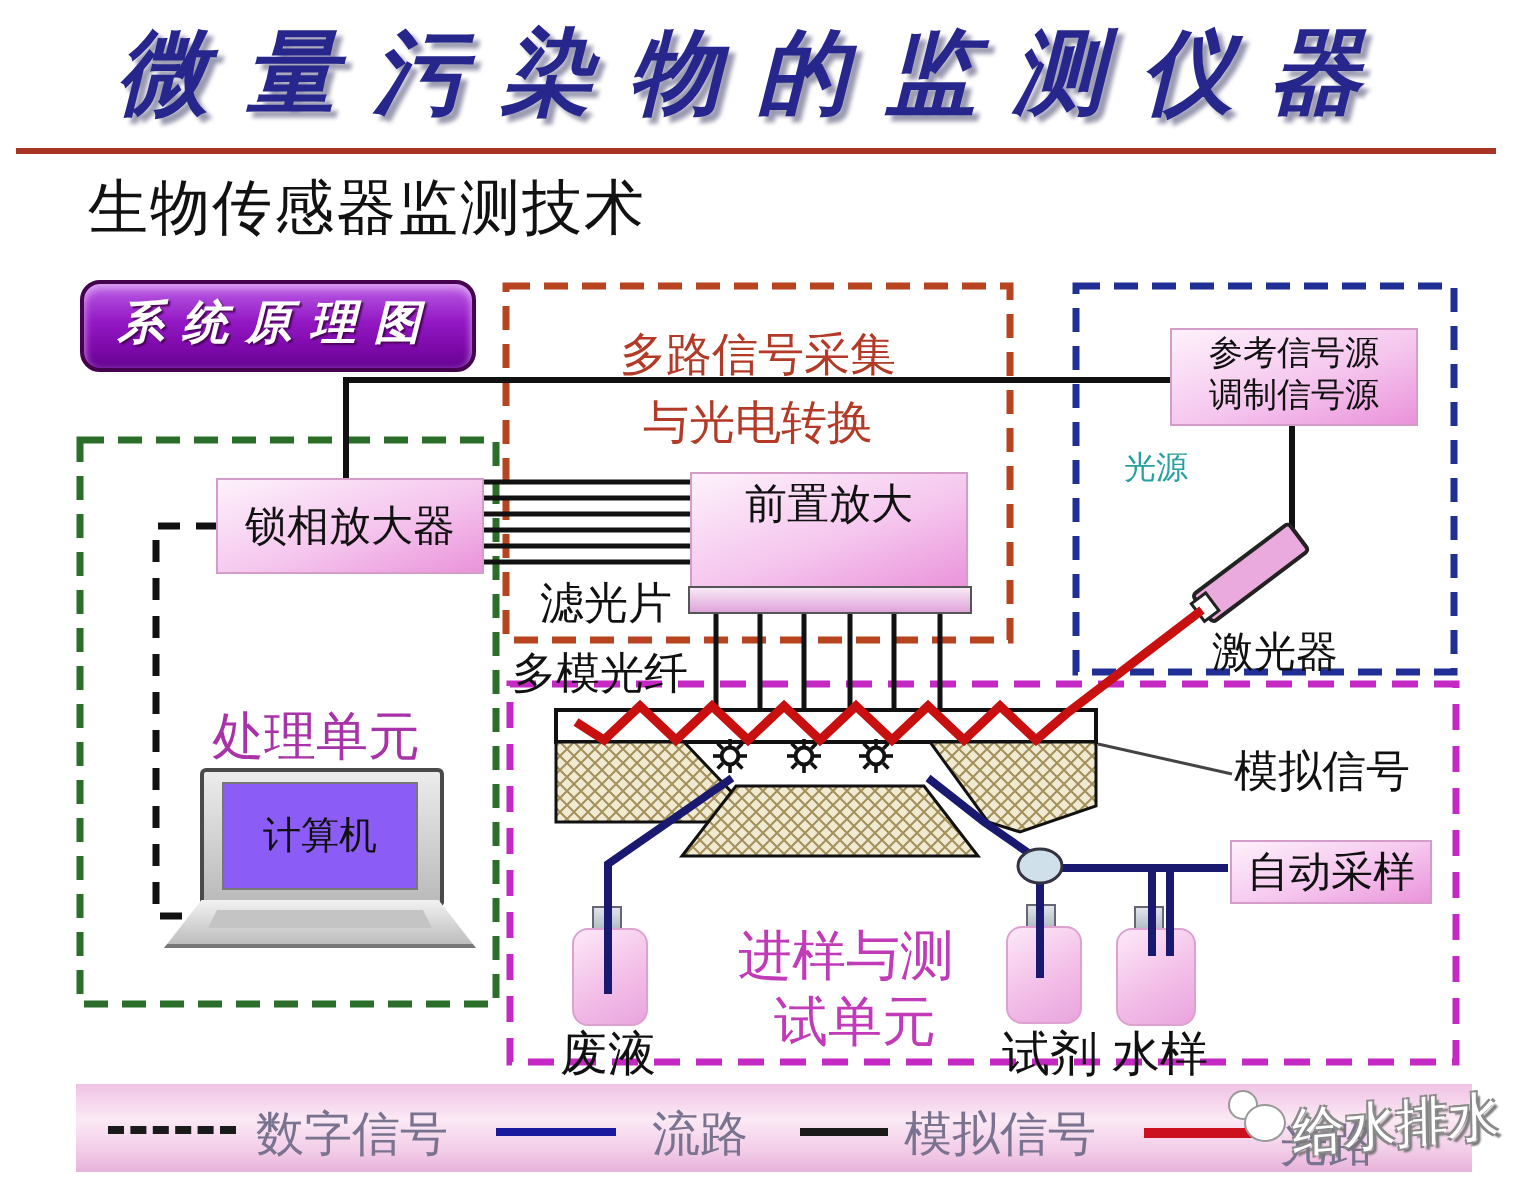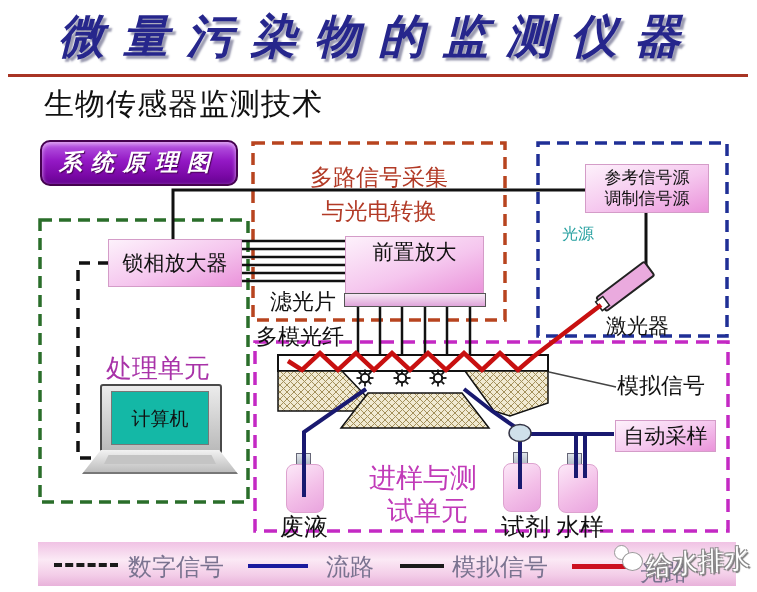--- a/index.html
+++ b/index.html
@@ -25,21 +25,21 @@
   
   .lbl{color:#111;white-space:nowrap;}
   .accent-red{color:#b23a26;}
   .accent-teal{color:#26a0a0;}
   .accent-purple{color:#a832a8;}
   .accent-magenta{color:#c13ab8;}
   
   .pc-screen{left:100px;top:384px;width:118px;height:66px;border:2px solid #4a4a4a;border-radius:3px;
              background:linear-gradient(180deg,#ececec,#b9b9b9);}
   .pc-screen-inner{left:111px;top:391px;width:96px;height:52px;border:1px solid #777;
-             background:#14b8a6;text-align:center;line-height:52px;font-size:19px;color:#111;}
+             background:#8b5cf6;text-align:center;line-height:52px;font-size:19px;color:#111;}
   .pc-base{left:82px;top:450px;width:156px;height:22px;
            background:linear-gradient(180deg,#f2f2f2,#bdbdbd);
            clip-path:polygon(12% 0,88% 0,100% 100%,0 100%);border-bottom:2px solid #777;}
   .pc-keys{left:104px;top:455px;width:112px;height:9px;background:#c4c4c4;
            clip-path:polygon(4% 0,96% 0,100% 100%,0 100%);}
   
   .bottle{width:36px;height:47px;border-radius:8px;border:1px solid #dda2cf;
           background:linear-gradient(150deg,#fce8f8 0%,#f3bfe8 55%,#e9a4de 100%);}
   .cap{width:13px;height:13px;background:linear-gradient(180deg,#dfe4ea,#a9b2bd);border:1px solid #667;}
   

